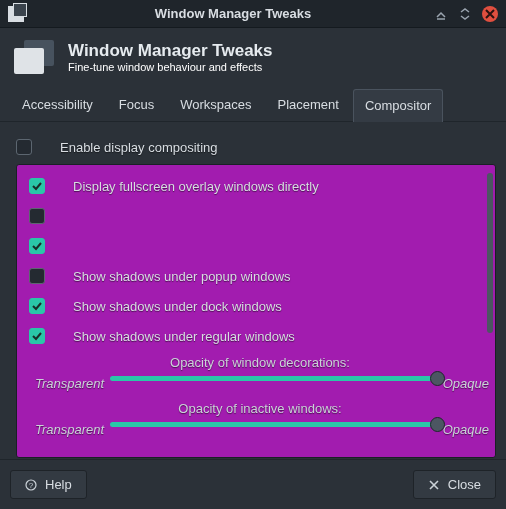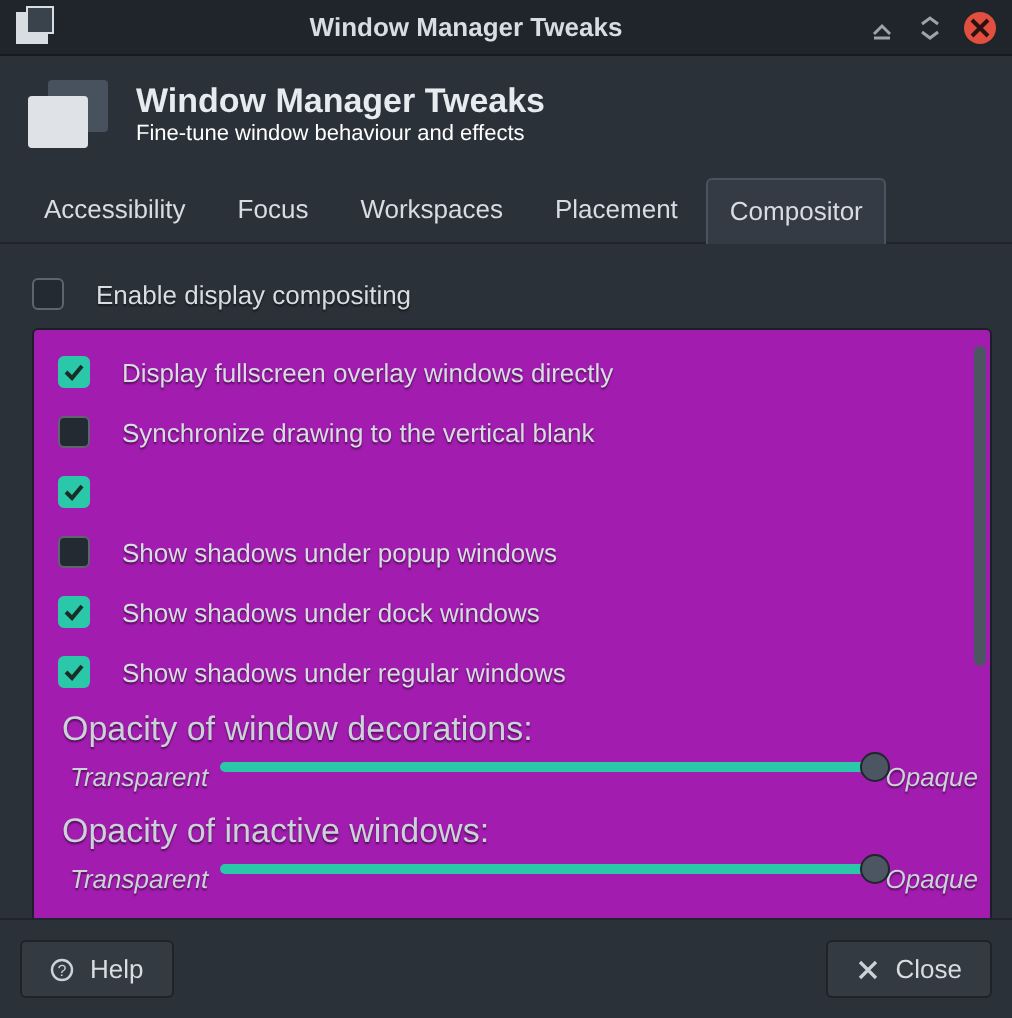--- a/index.html
+++ b/index.html
@@ -104,21 +104,21 @@
   border-right: 1px solid #4a535e;
   border-radius: 3px 3px 0 0;
   position: relative;
   top: 1px;
 }
 .content {
   padding: 14px 10px 10px 16px;
 }
 .checkrow {
   display: flex; align-items: center;
-  gap: 16px;
+  gap: 28px;
   padding: 3px 0;
   margin-bottom: 4px;
   text-align: right;
 }
 .checkbox {
   width: 16px; height: 16px;
   border: 1px solid #5c6670;
   border-radius: 3px;
   background: #242a31;
   cursor: pointer;
@@ -140,24 +140,25 @@
   border: 1px solid #1a2026;
   border-radius: 3px;
   padding: 10px 6px 10px 12px;
   margin-top: 6px;
   max-height: 298px;
   overflow: hidden;
   position: relative;
 }
 .sub-options .checkrow { margin-bottom: 8px; }
 .slider-label {
-  font-size: 17px;
+  font-size: 13px;
   color: #cbd2d8;
   margin: 6px 0 6px 2px;
   text-shadow: 0 1px 1px rgba(0,0,0,0.5);
+  text-align: center;
 }
 .slider-row {
   display: flex; align-items: flex-start;
   gap: 6px;
   margin: 0 0 10px 6px;
 }
 .slider-end {
   font-style: italic;
   font-size: 13px;
   color: #cbd2d8;
@@ -265,21 +266,20 @@
       <div class="checkbox checked">
         <svg viewBox="0 0 12 12">
             <path d="M2 6 L5 9 L10 3" stroke="#1a2e28" stroke-width="2" fill="none"></path>
           </svg>
       </div>
       <span class="check-label">Display fullscreen overlay windows directly</span>
     </div>
 
     <div class="checkrow">
       <div class="checkbox"></div>
-      <span class="check-label">Synchronize drawing to the vertical blank</span>
     </div>
 
     <div class="checkrow">
       <div class="checkbox checked">
         <svg viewBox="0 0 12 12">
             <path d="M2 6 L5 9 L10 3" stroke="#1a2e28" stroke-width="2" fill="none"></path>
           </svg>
       </div>
     </div>
 

